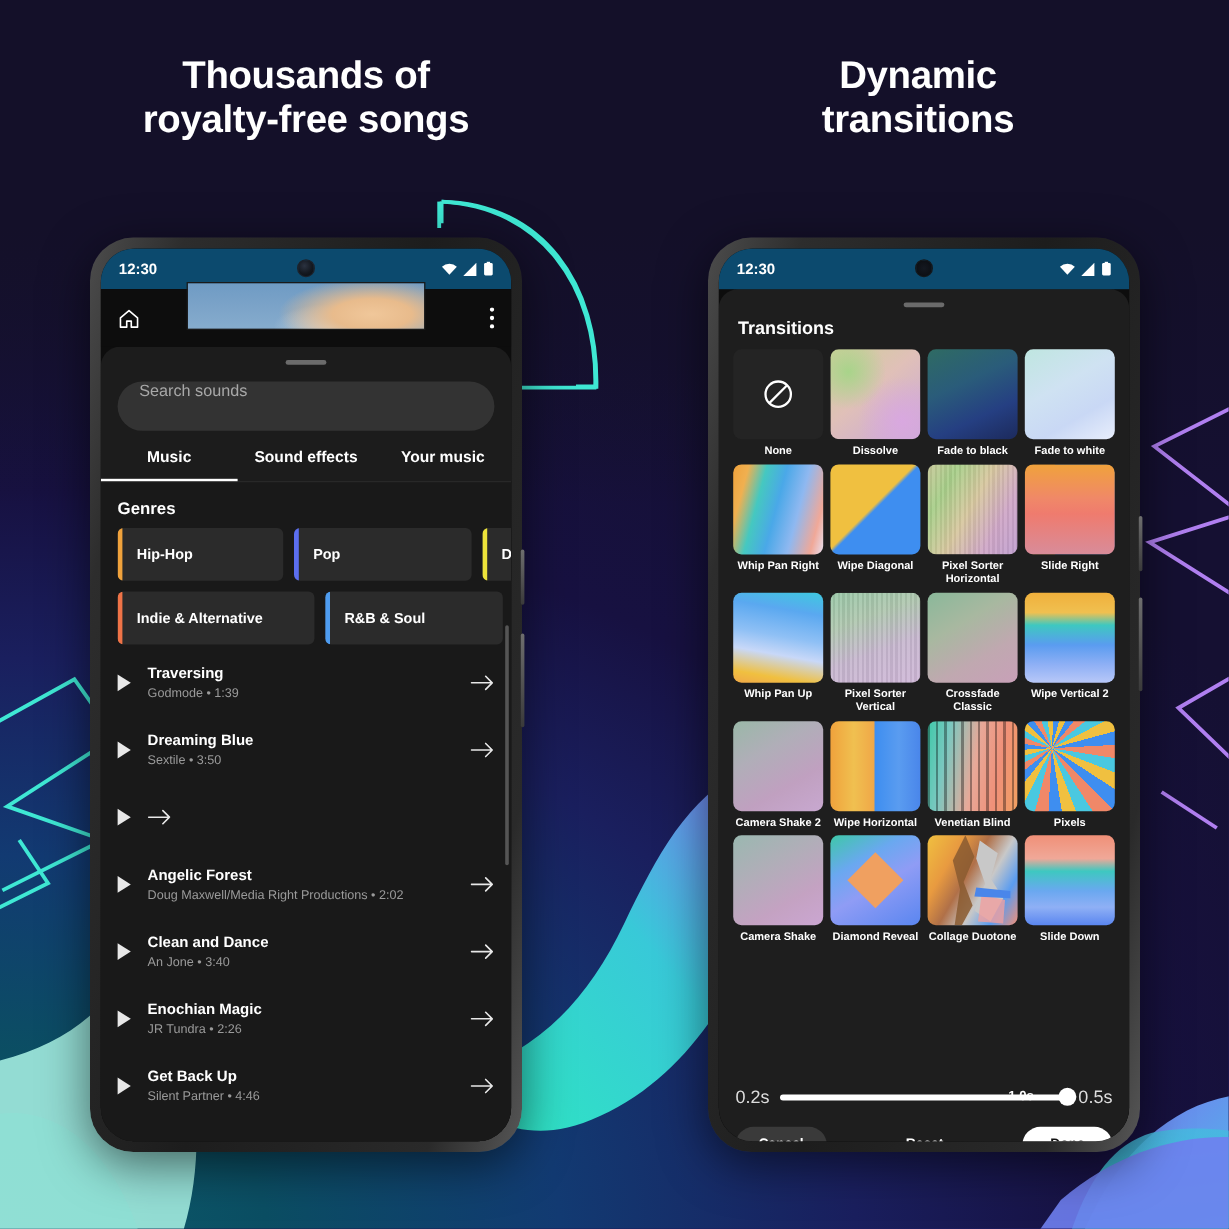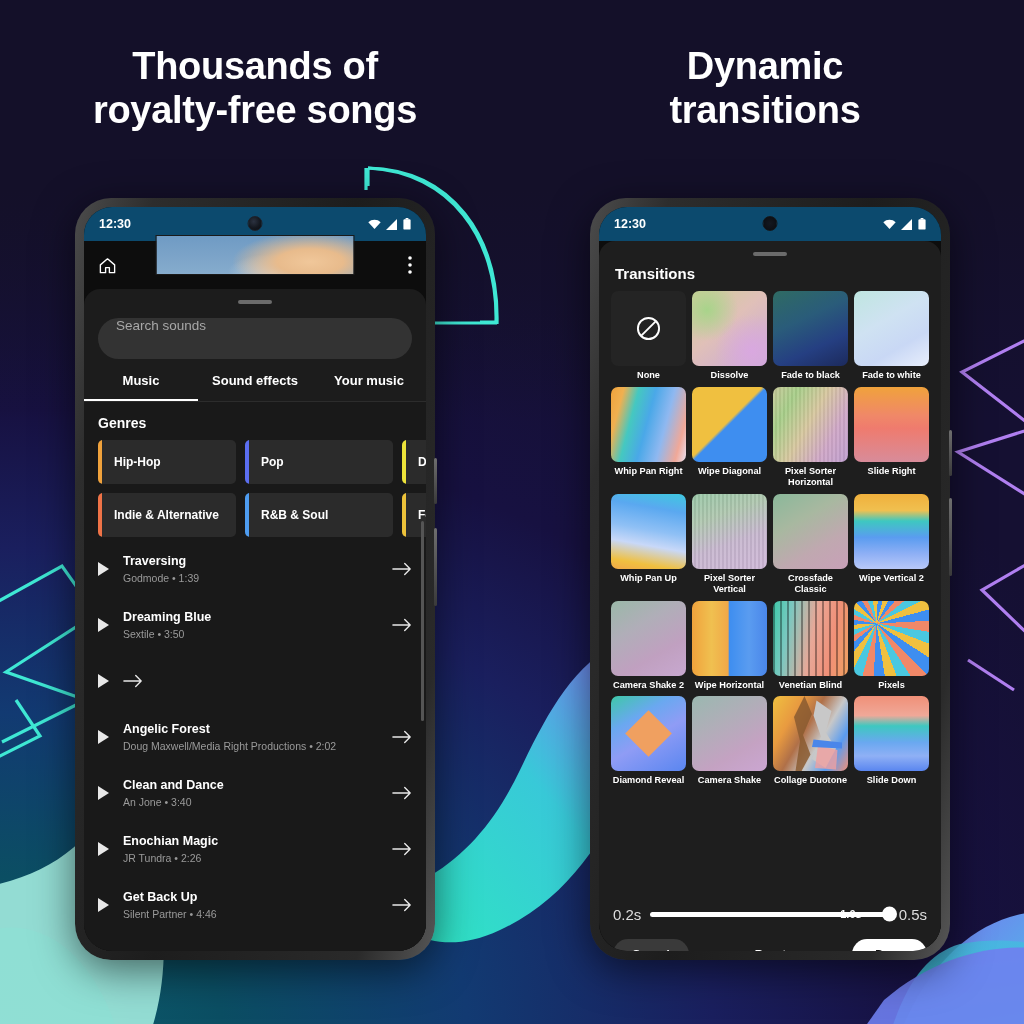--- a/index.html
+++ b/index.html
@@ -20,21 +20,21 @@
   }
   .bg-topdark {
     position:absolute; left:0; top:0; width:100%; height:420px;
     background:linear-gradient(180deg,#141029 0%,#141029 45%,rgba(20,16,41,0) 100%);
   }
   .bg-svg { position:absolute; inset:0; }
 
   
   .headline {
     position:absolute; color:#fff; text-align:center;
-    font-size:38px; font-weight:700; line-height:1.17;
+    font-size:32px; font-weight:700; line-height:1.17;
     letter-spacing:-0.3px;
   }
   #hl-left  { left:36px;  top:44px; width:438px; }
   #hl-right { left:570px; top:44px; width:390px; }
 
   
   .phone { position:absolute; border-radius:36px; }
   .phone .body {
     position:absolute; inset:0;
     background:linear-gradient(105deg,#4c4c4c 0%,#2d2d2d 14%,#1d1d1d 50%,#2a2a2a 86%,#575757 100%);
@@ -304,21 +304,21 @@
             </div>
             <div class="genre-chip" style="--accent:#5b6ef0; width:148px;">
               <span>Pop</span>
             </div>
             <div class="genre-chip" style="--accent:#ede33a; width:60px;">
               <span>Da</span>
             </div>
           </div>
 
           <div class="genre-row">
-            <div class="genre-chip" style="--accent:#ef7347; width:138px;">
+            <div class="genre-chip" style="--accent:#ef7347; width:164px;">
               <span>Indie &amp; Alternative</span>
             </div>
             <div class="genre-chip" style="--accent:#4e9cf0; width:148px;">
               <span>R&amp;B &amp; Soul</span>
             </div>
             <div class="genre-chip" style="--accent:#edc23a; width:60px;">
               <span>Fo</span>
             </div>
           </div>
 
@@ -489,30 +489,30 @@
             </div>
             <div class="tr-cell">
               <div class="tr-thumb" style="background: repeating-linear-gradient(90deg, rgba(0, 0, 0, 0.35) 0px, rgba(0, 0, 0, 0.35) 2px, rgba(255, 255, 255, 0) 2px, rgba(255, 255, 255, 0) 7px), linear-gradient(100deg, rgb(62, 200, 168) 0%, rgb(122, 200, 192) 22%, rgb(232, 168, 152) 52%, rgb(240, 144, 120) 76%, rgb(240, 160, 96) 100%);"></div>
               <div class="tr-label">Venetian Blind</div>
             </div>
             <div class="tr-cell">
               <div class="tr-thumb" style="background: repeating-conic-gradient(from 15deg at 30% 30%, rgb(240, 192, 64) 0deg, rgb(240, 192, 64) 12deg, rgb(62, 142, 240) 12deg, rgb(62, 142, 240) 24deg, rgb(240, 136, 104) 24deg, rgb(240, 136, 104) 36deg, rgb(74, 200, 224) 36deg, rgb(74, 200, 224) 48deg);"></div>
               <div class="tr-label">Pixels</div>
             </div>
             <div class="tr-cell">
+              <div class="tr-thumb" style="background: linear-gradient(150deg, rgb(154, 184, 176) 0%, rgb(176, 174, 184) 36%, rgb(196, 162, 194) 70%, rgb(203, 166, 210) 100%);"></div>
+              <div class="tr-label">Camera Shake</div>
+            </div>
+            <div class="tr-cell">
               <div class="tr-thumb" style="background: linear-gradient(150deg, rgb(62, 200, 168) 0%, rgb(106, 168, 240) 30%, rgb(143, 156, 245) 55%, rgb(90, 134, 240) 100%);">
                 <svg viewBox="0 0 100 100" style="position:absolute;inset:0;width:100%;height:100%">
                   <rect x="28" y="28" width="44" height="44" transform="rotate(45 50 50)" fill="#f0a060"></rect>
                 </svg>
               </div>
               <div class="tr-label">Diamond Reveal</div>
-            </div>
-            <div class="tr-cell">
-              <div class="tr-thumb" style="background: linear-gradient(150deg, rgb(154, 184, 176) 0%, rgb(176, 174, 184) 36%, rgb(196, 162, 194) 70%, rgb(203, 166, 210) 100%);"></div>
-              <div class="tr-label">Camera Shake</div>
             </div>
             <div class="tr-cell">
               <div class="tr-thumb" style="background: linear-gradient(120deg, rgb(240, 192, 64) 0%, rgb(232, 154, 64) 26%, rgb(176, 112, 72) 44%, rgb(200, 200, 200) 62%, rgb(90, 156, 240) 80%, rgb(240, 144, 120) 100%);">
                 <svg viewBox="0 0 100 100" style="position:absolute;inset:0;width:100%;height:100%">
                   <path d="M42 0 L52 24 L40 52 L50 78 L38 100 L30 100 L36 60 L28 28 Z" fill="#8a5a30" opacity=".85"></path>
                   <path d="M58 6 L78 20 L70 48 L84 70 L70 96 L52 84 L64 54 L54 26 Z" fill="#c8c8c8"></path>
                   <path d="M60 66 L86 72 L84 98 L56 96 Z" fill="#f0a0a0" opacity=".8"></path>
                   <path d="M54 58 L92 62 L92 70 L52 68 Z" fill="#4a86ea"></path>
                 </svg>
               </div>

